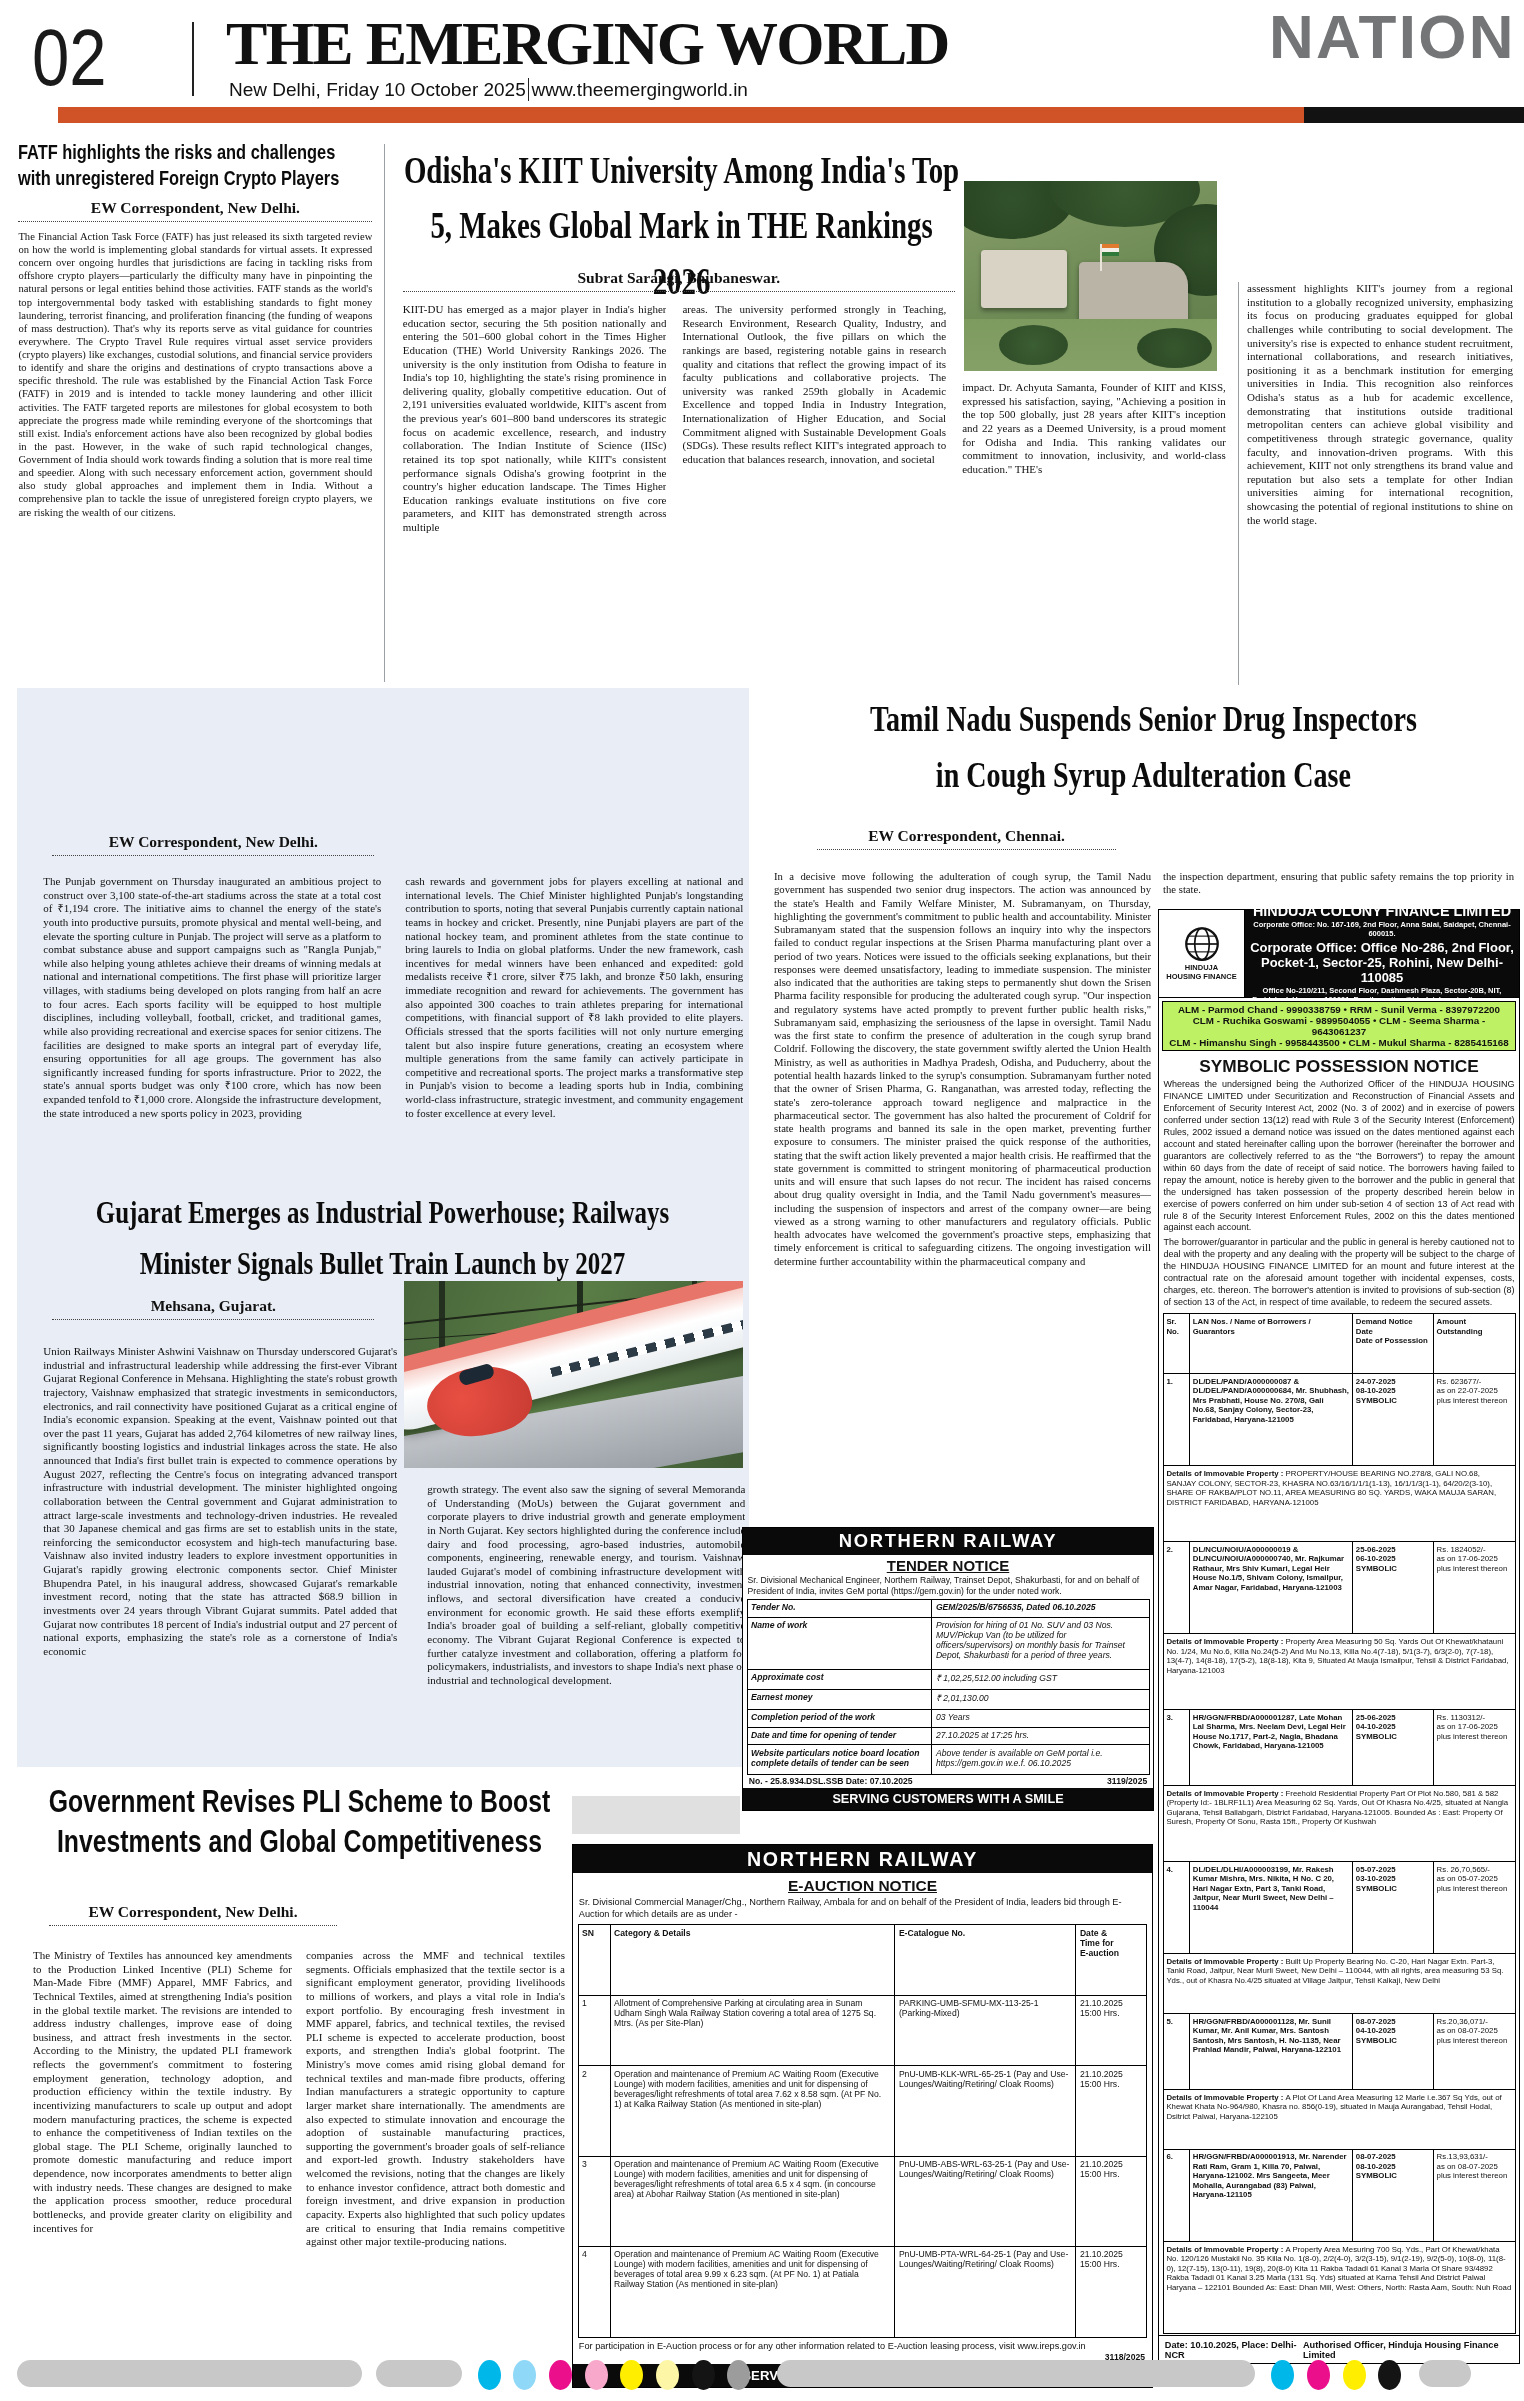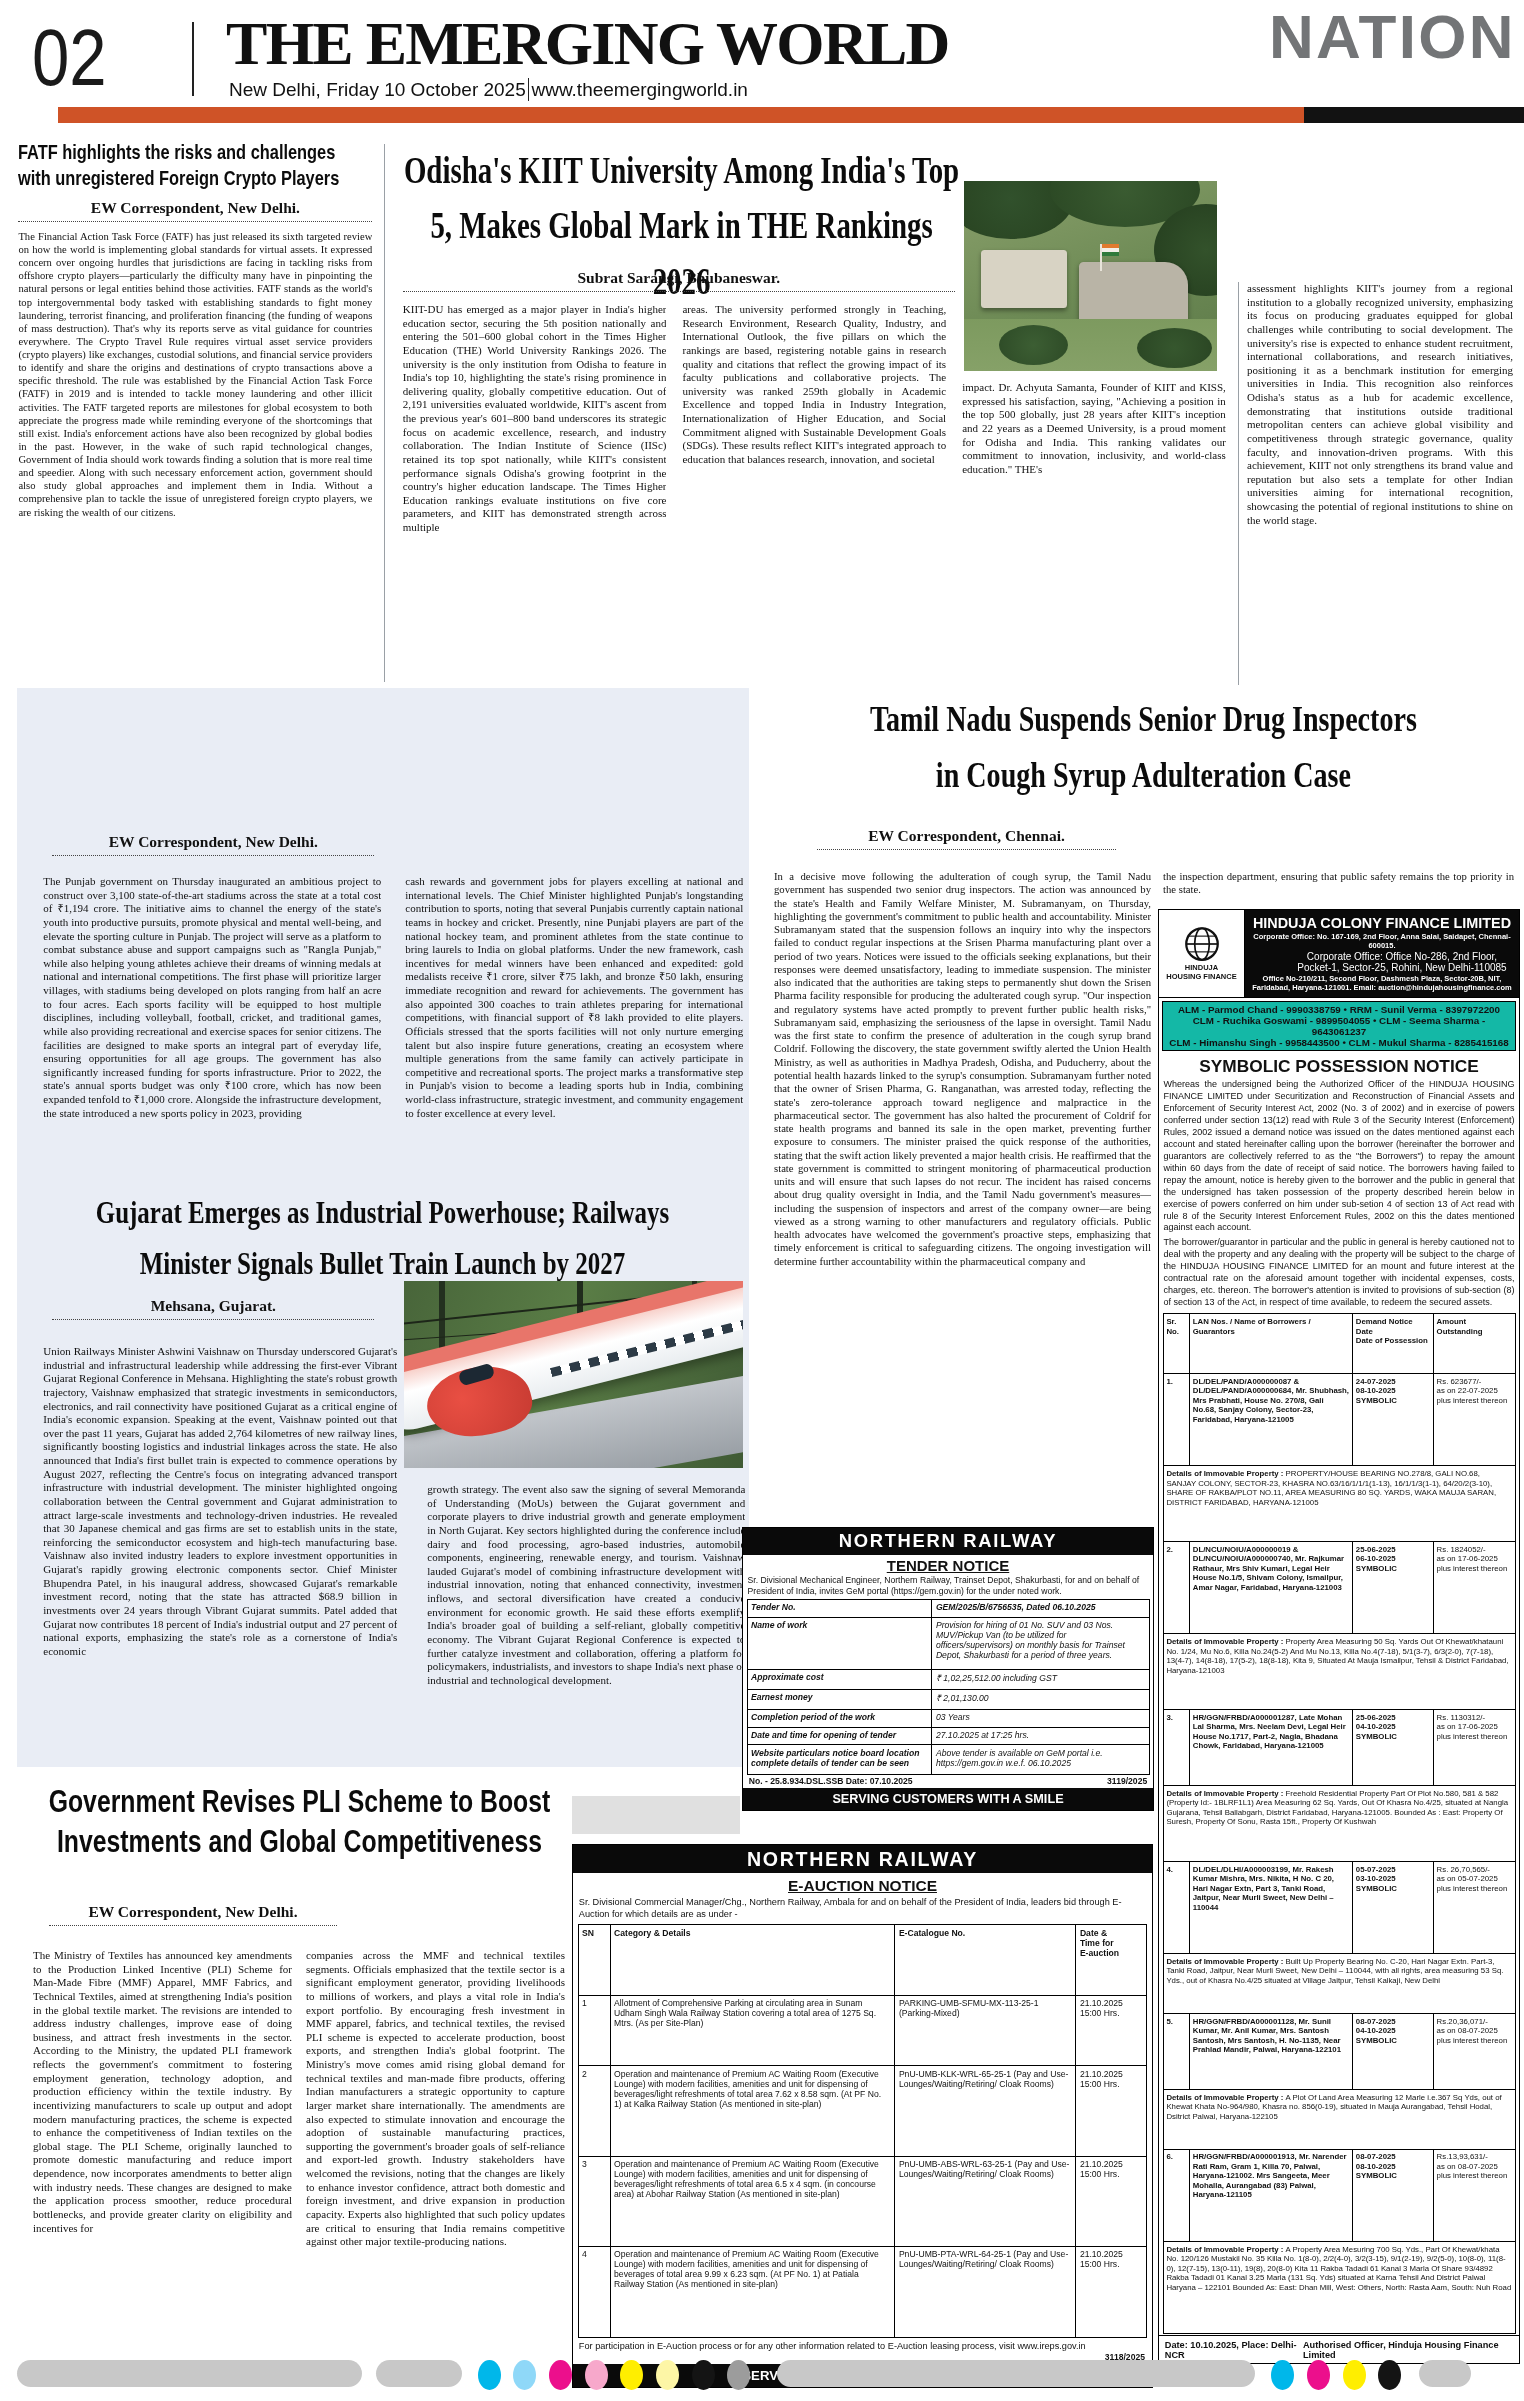--- a/index.html
+++ b/index.html
@@ -157,25 +157,25 @@
           <line x1="8" y1="46" x2="56" y2="46" stroke="#111" stroke-width="2"></line>
         </svg>
         <div class="sans b ctr" style="font-size:7.5px;line-height:1.1;">
           <div>HINDUJA</div>
           <div>HOUSING FINANCE</div>
         </div>
       </div>
       <div style="flex:1;background:#0a0a0a;color:#fff;padding:3.5px 4.6px;display:flex;flex-direction:column;justify-content:center;gap:1.2px;">
         <div class="sans b ctr" style="font-size:14.4px;">HINDUJA COLONY FINANCE LIMITED</div>
         <div class="sans ctr" style="font-size:7.5px;font-weight:bold;">Corporate Office: No. 167-169, 2nd Floor, Anna Salai, Saidapet, Chennai-600015.</div>
-        <div class="sans ctr" style="font-size:10px;font-weight:normal;margin-left:40px;">Corporate Office: Office No-286, 2nd Floor, Pocket-1, Sector-25, Rohini, New Delhi-110085</div>
+        <div class="sans ctr" style="font-size:13px;font-weight:bold;">Corporate Office: Office No-286, 2nd Floor, Pocket-1, Sector-25, Rohini, New Delhi-110085</div>
         <div class="sans ctr" style="font-size:7.5px;font-weight:bold;">Office No-210/211, Second Floor, Dashmesh Plaza, Sector-20B, NIT, Faridabad, Haryana-121001. Email: auction@hindujahousingfinance.com</div>
       </div>
     </div>
-    <div style="border:1.7px solid #000;margin:2.9px;background:#14b8a6;padding:2.3px 3.5px;">
+    <div style="border:1.7px solid #000;margin:2.9px;background:#bef264;padding:2.3px 3.5px;">
       <div class="sans b ctr" style="font-size:9.8px;">ALM - Parmod Chand - 9990338759 • RRM - Sunil Verma - 8397972200</div>
       <div class="sans b ctr" style="font-size:9.8px;">CLM - Ruchika Goswami - 9899504055 • CLM - Seema Sharma - 9643061237</div>
       <div class="sans b ctr" style="font-size:9.8px;">CLM - Himanshu Singh - 9958443500 • CLM - Mukul Sharma - 8285415168</div>
     </div>
     <div class="sans b ctr" style="font-size:17.3px;margin:1.2px 0 2.3px;">SYMBOLIC POSSESSION NOTICE</div>
     <div class="sans just" style="font-size:9px;line-height:1.33;padding:0 4.6px;">Whereas the undersigned being the Authorized Officer of the HINDUJA HOUSING FINANCE LIMITED under Securitization and Reconstruction of Financial Assets and Enforcement of Security Interest Act, 2002 (No. 3 of 2002) and in exercise of powers conferred under section 13(12) read with Rule 3 of the Security Interest (Enforcement) Rules, 2002 issued a demand notice was issued on the dates mentioned against each account and stated hereinafter calling upon the borrower (hereinafter the borrower and guarantors are collectively referred to as the "the Borrowers") to repay the amount within 60 days from the date of receipt of said notice. The borrowers having failed to repay the amount, notice is hereby given to the borrower and the public in general that the undersigned has taken possession of the property described herein below in exercise of powers conferred on him under sub-setion 4 of section 13 of Act read with rule 8 of the Security Interest Enforcement Rules, 2002 on this the dates mentioned against each account.</div>
     <div class="sans just" style="font-size:9px;line-height:1.33;padding:2.3px 4.6px 3.5px;">The borrower/guarantor in particular and the public in general is hereby cautioned not to deal with the property and any dealing with the property will be subject to the charge of the HINDUJA HOUSING FINANCE LIMITED for an mount and future interest at the contractual rate on the aforesaid amount together with incidental expenses, costs, charges, etc. thereon. The borrower's attention is invited to provisions of sub-section (8) of section 13 of the Act, in respect of time available, to redeem the secured assets.</div>
     <table class="htab" style="margin:1.2px 3.5px;flex:1;">
       <tbody>
           <tr>

